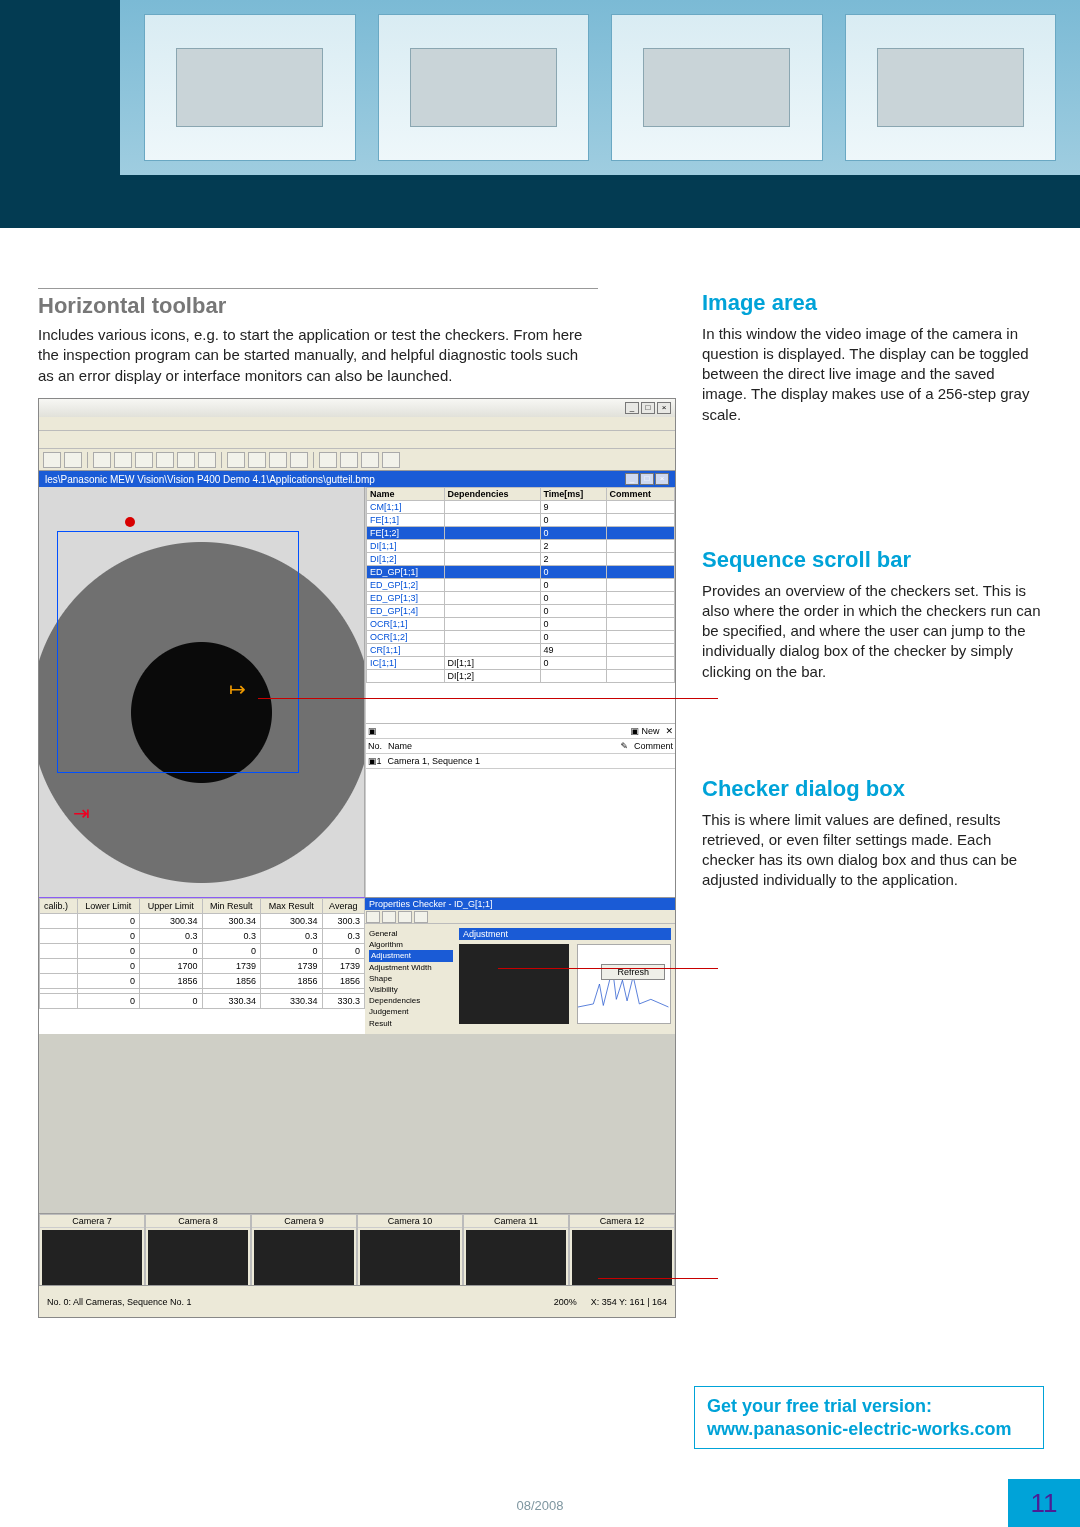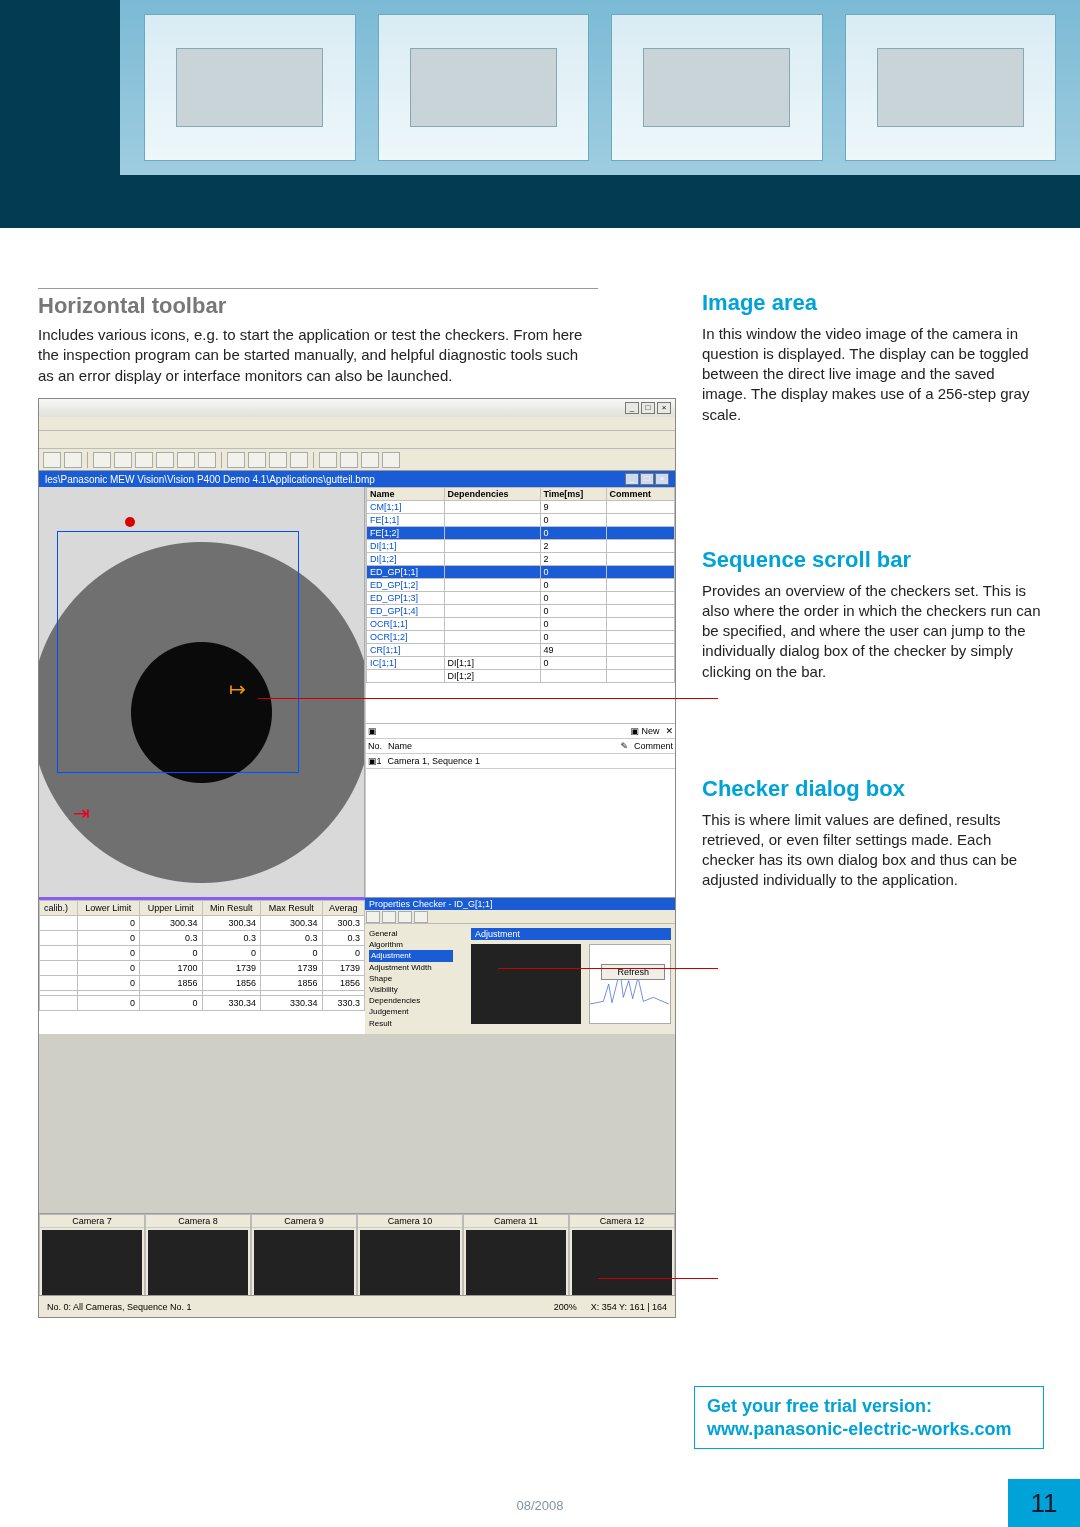--- a/index.html
+++ b/index.html
@@ -116,53 +116,53 @@
   .seq th,.seq td{ border:1px solid #bfbfbf; padding:1px 3px; text-align:left; }
   .seq th{ background:#ece9d8;}
   .seq .blue{ color:#0050d8;}
   .seq .hl{ background:#1a5bd6;color:#fff;}
   .seqbar2 { margin-top:40px; border-top:1px solid #bbb;}
   .seqbar2 .row{display:flex;align-items:center;gap:6px;padding:2px;border-bottom:1px solid #ccc;}
   .seqbar2 .row span{font-size:9px;}
 
   .lowerhalf { display:flex; }
   .limit {
-    width:326px; background:#fff; border-top:3px solid #8b5cf6;
+    width:326px; background:#fff; border-top:1px solid #8b5cf6;
     font-size:9px;
   }
   .limit table{border-collapse:collapse;width:100%;}
   .limit th,.limit td{border:1px solid #bfbfbf;padding:2px 4px;text-align:right;}
   .limit th{text-align:center;background:#ece9d8;font-weight:normal;}
   .limit td:first-child,.limit th:first-child{text-align:left;}
   .checker {
     flex:1; background:#ece9d8; border-top:1px solid #999;
     position:relative; font-size:9px;
   }
   .chtitle{background:#1a5bd6;color:#fff;padding:1px 4px;font-size:9px;}
-  .chbody{display:flex;gap:18px;padding:4px;}
+  .chbody{display:flex;gap:6px;padding:4px;}
   .chtree{width:84px;font-size:8px;line-height:1.4;}
   .chtree .sel{background:#1a5bd6;color:#fff;padding:0 2px;}
   .chmain{flex:1;}
   .chmain .preview{display:flex;gap:8px;margin-bottom:6px;}
   .chmain .preview .pv{width:110px;height:80px;background:#222;}
   .chmain .preview .graph{flex:1;height:80px;background:#fff;border:1px solid #aaa;position:relative;}
   .chmain .ctrls{display:flex;gap:8px;font-size:8px;}
   .chmain .ctrls .grp{border:1px solid #aaa;padding:3px 4px;}
   .chmain .btn-refresh{position:absolute;right:10px;bottom:54px;border:1px solid #888;background:#efefe8;padding:2px 15px;font-size:9px;}
 
   .camstrip{
     position:absolute; left:0; right:0; bottom:18px; height:86px;
     background:#ece9d8; border-top:1px solid #999;
     display:flex;
   }
   .camcell{flex:1;border:1px solid #bbb;display:flex;flex-direction:column;}
   .camcell .lbl{font-size:9px;text-align:center;padding:1px 12px;background:#ece9d8;border-bottom:1px solid #ccc;}
   .camcell .thumb{flex:1;background:#222;margin:2px;}
   .statusbar{
-    position:absolute;left:0;right:0;bottom:0;height:22px;
+    position:absolute;left:0;right:0;bottom:0;height:32px;
     background:#ece9d8;border-top:1px solid #999;
     display:flex;align-items:center;font-size:9px;gap:12px;padding:0 8px;
     justify-content:space-between;
   }
   .statusbar .r{display:flex;gap:14px;}
 
   .leader {
     position:absolute;
     background:#c80000;
     height:1px;
@@ -179,21 +179,21 @@
     font-size:18px;
     font-weight:bold;
     line-height:1.25;
   }
   .footer{
     position:absolute;left:0;right:0;bottom:0;height:48px;
     background:#fff;
   }
   .footer .bar{
     position:absolute;right:0;bottom:0;width:72px;height:48px;
-    background:#00a3d8;color:#0f172a;font-size:26px;
+    background:#00a3d8;color:#4c1d95;font-size:26px;
     display:flex;align-items:center;justify-content:center;
   }
   .footer .date{
     position:absolute;left:50%;bottom:14px;transform:translateX(-50%);
     font-size:13px;color:#7e96a0;
   }
 </style>
 </head>
 <body>
 

